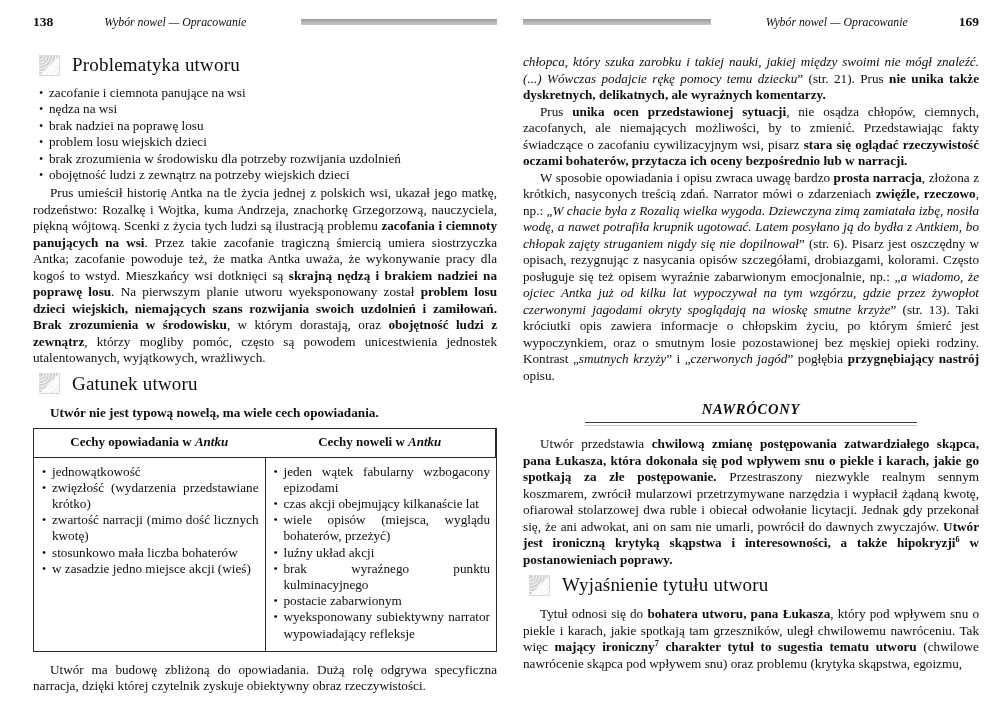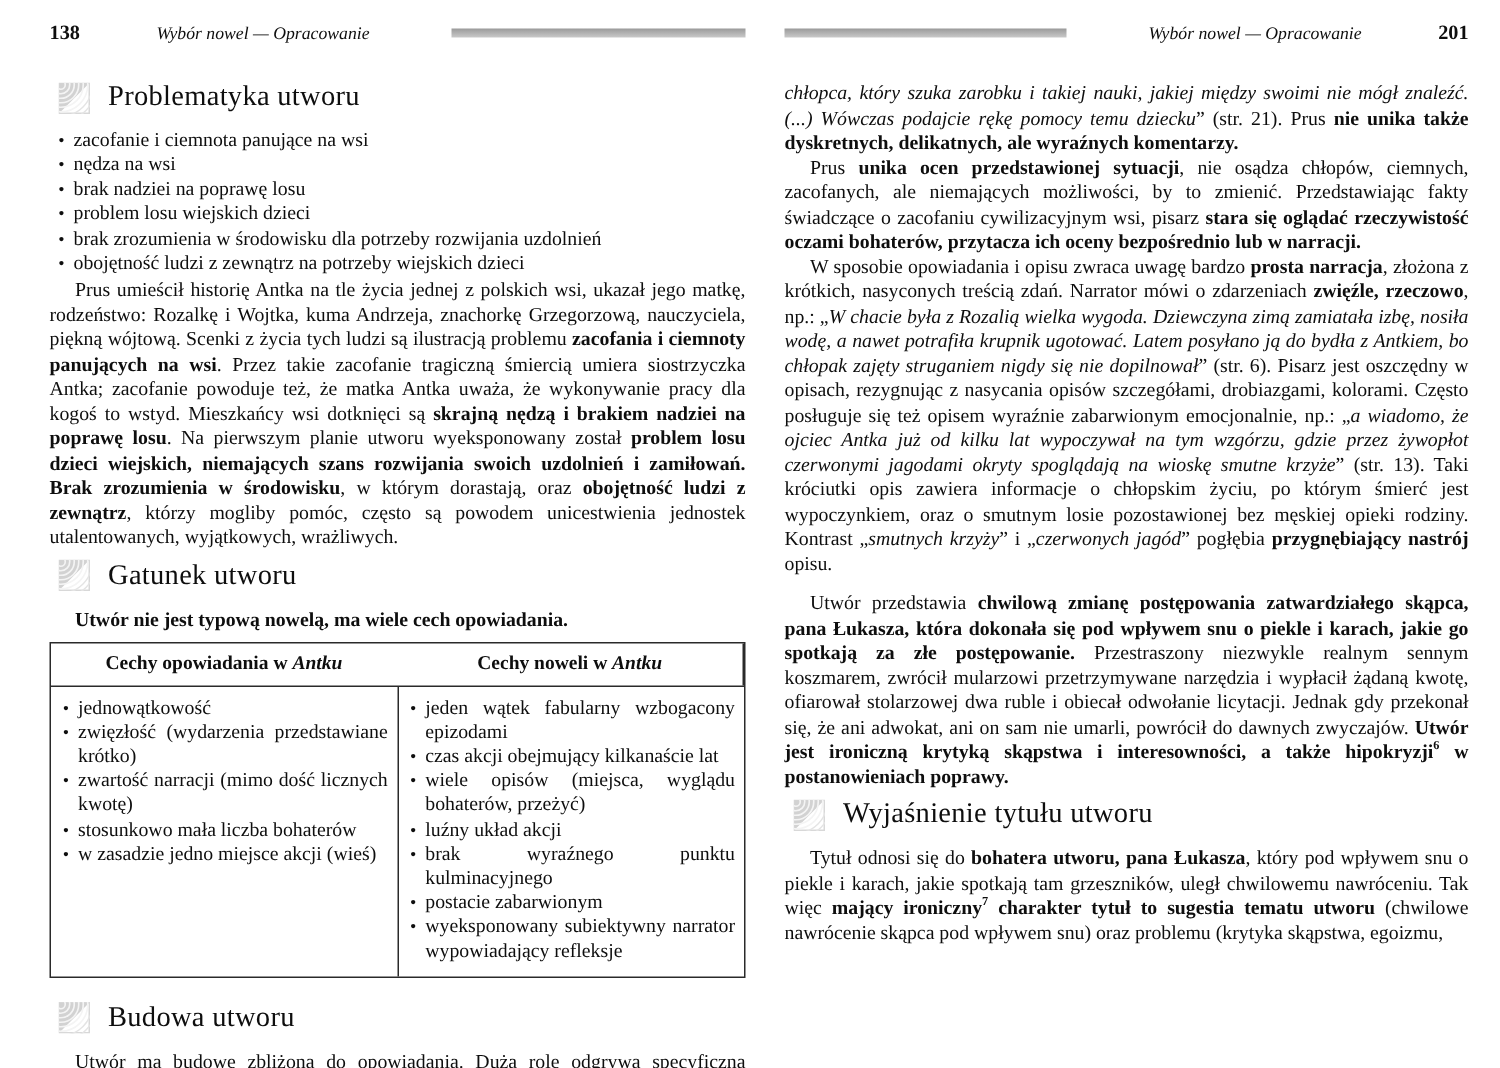--- a/index.html
+++ b/index.html
@@ -195,43 +195,41 @@
               </div>
               <div class="brow">
                 <span class="bdot">•</span>
                 <span class="btext">wyeksponowany subiektywny narrator wypowiadający refleksje</span>
               </div>
             </div>
         </div>
       </div>
     </div>
 
-    <div class="sechead mt16">
-      <svg class="sicon" viewBox="0 0 21 21">
-          <use href="#shell-icon-def"></use>
-        </svg>
-      <h2>Budowa utworu</h2>
-    </div>
 
     <p class="para ind mt10"><span>Utwór ma budowę zbliżoną do opowiadania. Dużą rolę odgrywa specyficzna narracja, dzięki której czytelnik zyskuje obiektywny obraz rzeczywistości.</span></p>
 
   </div>
 
   <div class="page page-right">
 
     <div class="runhead">
       <span class="hbar"></span>
       <span class="runtitle">Wybór nowel — Opracowanie</span>
-      <span class="pagenum">201</span>
+      <span class="pagenum">169</span>
     </div>
 
     <p class="para mt24"><span class="i">chłopca, który szuka zarobku i takiej nauki, jakiej między swoimi nie mógł znaleźć. (...) Wówczas podajcie rękę pomocy temu dziecku</span><span>” (str. 21). Prus </span><span class="b">nie unika także dyskretnych, delikatnych, ale wyraźnych komentarzy.</span></p>
     <p class="para ind"><span>Prus </span><span class="b">unika ocen przedstawionej sytuacji</span><span>, nie osądza chłopów, ciemnych, zacofanych, ale niemających możliwości, by to zmienić. Przedstawiając fakty świadczące o zacofaniu cywilizacyjnym wsi, pisarz </span><span class="b">stara się oglądać rzeczywistość oczami bohaterów, przytacza ich oceny bezpośrednio lub w narracji.</span></p>
     <p class="para ind"><span>W sposobie opowiadania i opisu zwraca uwagę bardzo </span><span class="b">prosta narracja</span><span>, złożona z krótkich, nasyconych treścią zdań. Narrator mówi o zdarzeniach </span><span class="b">zwięźle, rzeczowo</span><span>, np.: „</span><span class="i">W chacie była z Rozalią wielka wygoda. Dziewczyna zimą zamiatała izbę, nosiła wodę, a nawet potrafiła krupnik ugotować. Latem posyłano ją do bydła z Antkiem, bo chłopak zajęty struganiem nigdy się nie dopilnował</span><span>” (str. 6). Pisarz jest oszczędny w opisach, rezygnując z nasycania opisów szczegółami, drobiazgami, kolorami. Często posługuje się też opisem wyraźnie zabarwionym emocjonalnie, np.: „</span><span class="i">a wiadomo, że ojciec Antka już od kilku lat wypoczywał na tym wzgórzu, gdzie przez żywopłot czerwonymi jagodami okryty spoglądają na wioskę smutne krzyże</span><span>” (str. 13). Taki króciutki opis zawiera informacje o chłopskim życiu, po którym śmierć jest wypoczynkiem, oraz o smutnym losie pozostawionej bez męskiej opieki rodziny. Kontrast „</span><span class="i">smutnych krzyży</span><span>” i „</span><span class="i">czerwonych jagód</span><span>” pogłębia </span><span class="b">przygnębiający nastrój</span><span> opisu.</span></p>
 
+    <div class="chapter">
+      <p class="chapter-title">NAWRÓCONY</p>
+      <div class="chapter-rule"></div>
+    </div>
 
 
     <p class="para ind mt10"><span>Utwór przedstawia </span><span class="b">chwilową zmianę postępowania zatwardziałego skąpca, pana Łukasza, która dokonała się pod wpływem snu o piekle i karach, jakie go spotkają za złe postępowanie.</span><span> Przestraszony niezwykle realnym sennym koszmarem, zwrócił mularzowi przetrzymywane narzędzia i wypłacił żądaną kwotę, ofiarował stolarzowej dwa ruble i obiecał odwołanie licytacji. Jednak gdy przekonał się, że ani adwokat, ani on sam nie umarli, powrócił do dawnych zwyczajów. </span><span class="b">Utwór jest ironiczną krytyką skąpstwa i interesowności, a także hipokryzji</span><span class="b s">6</span><span class="b"> w postanowieniach poprawy.</span></p>
 
     <div class="sechead mt14">
       <svg class="sicon" viewBox="0 0 21 21">
           <use href="#shell-icon-def"></use>
         </svg>
       <h2>Wyjaśnienie tytułu utworu</h2>
     </div>

